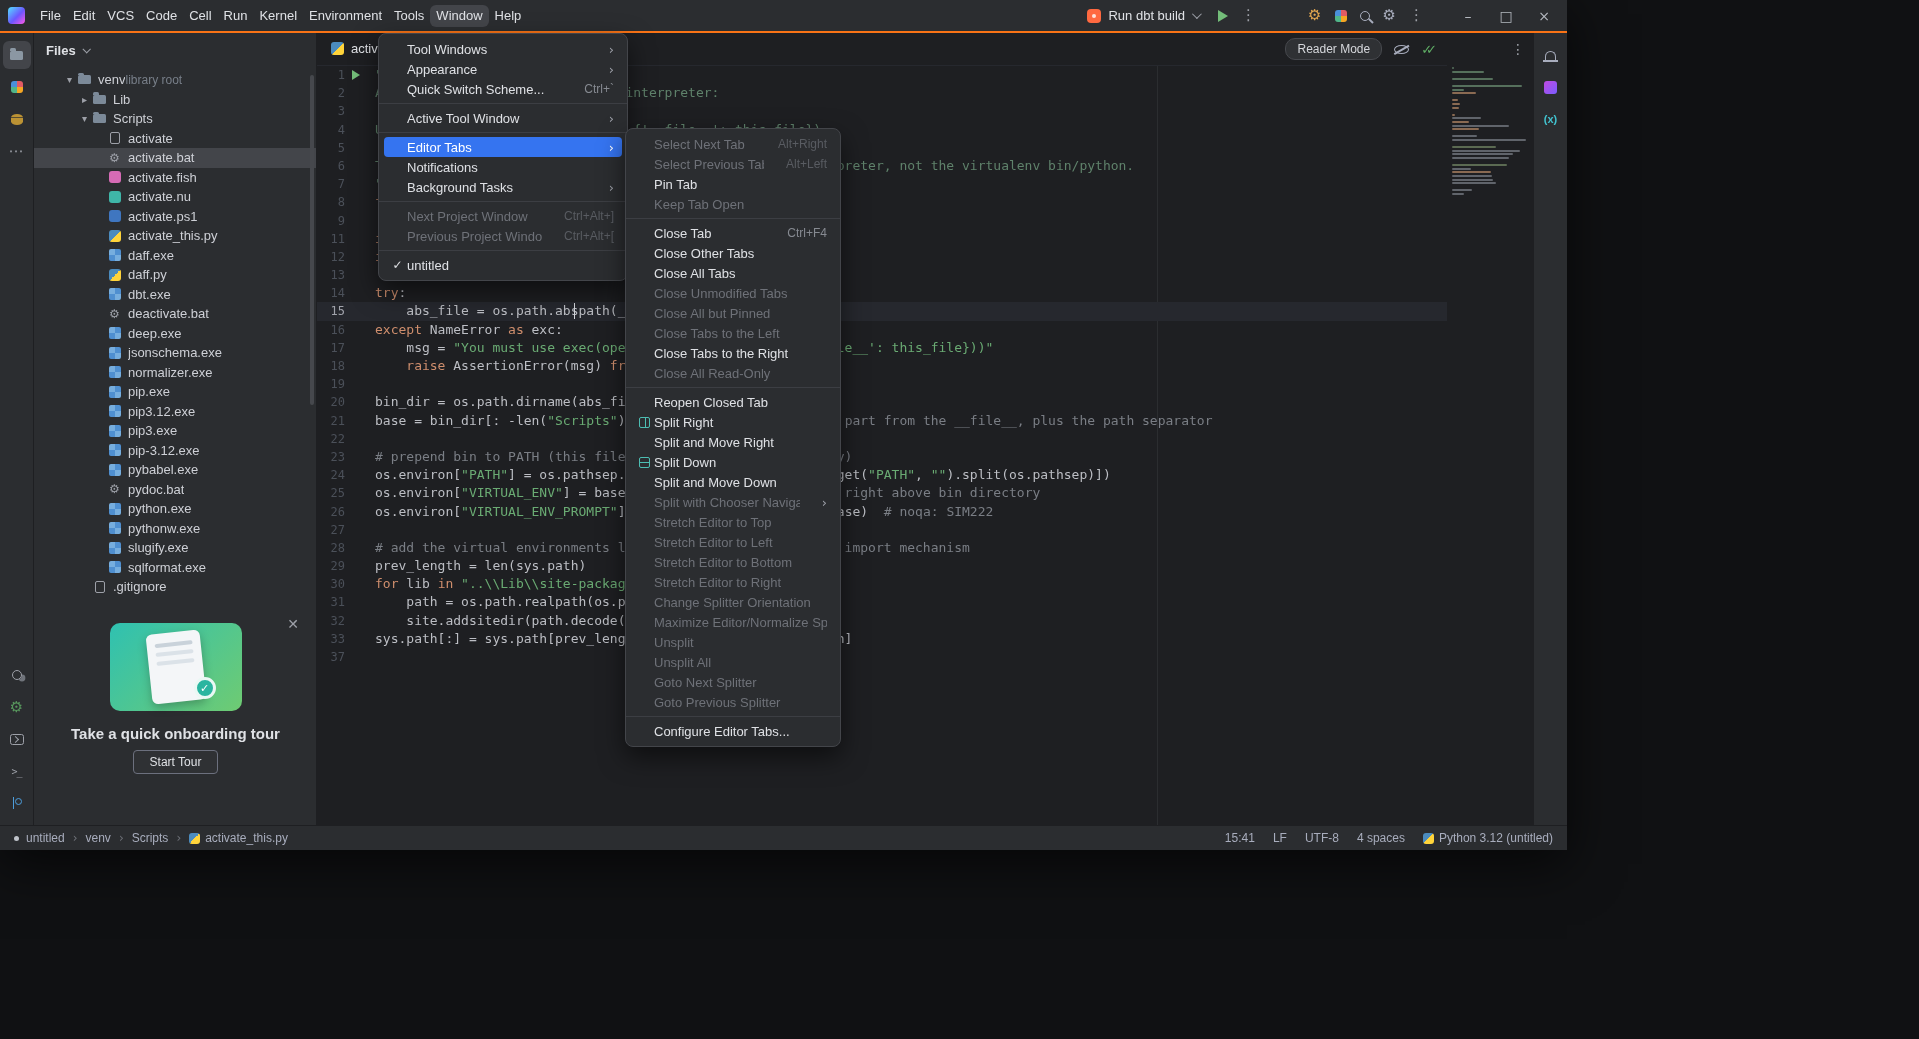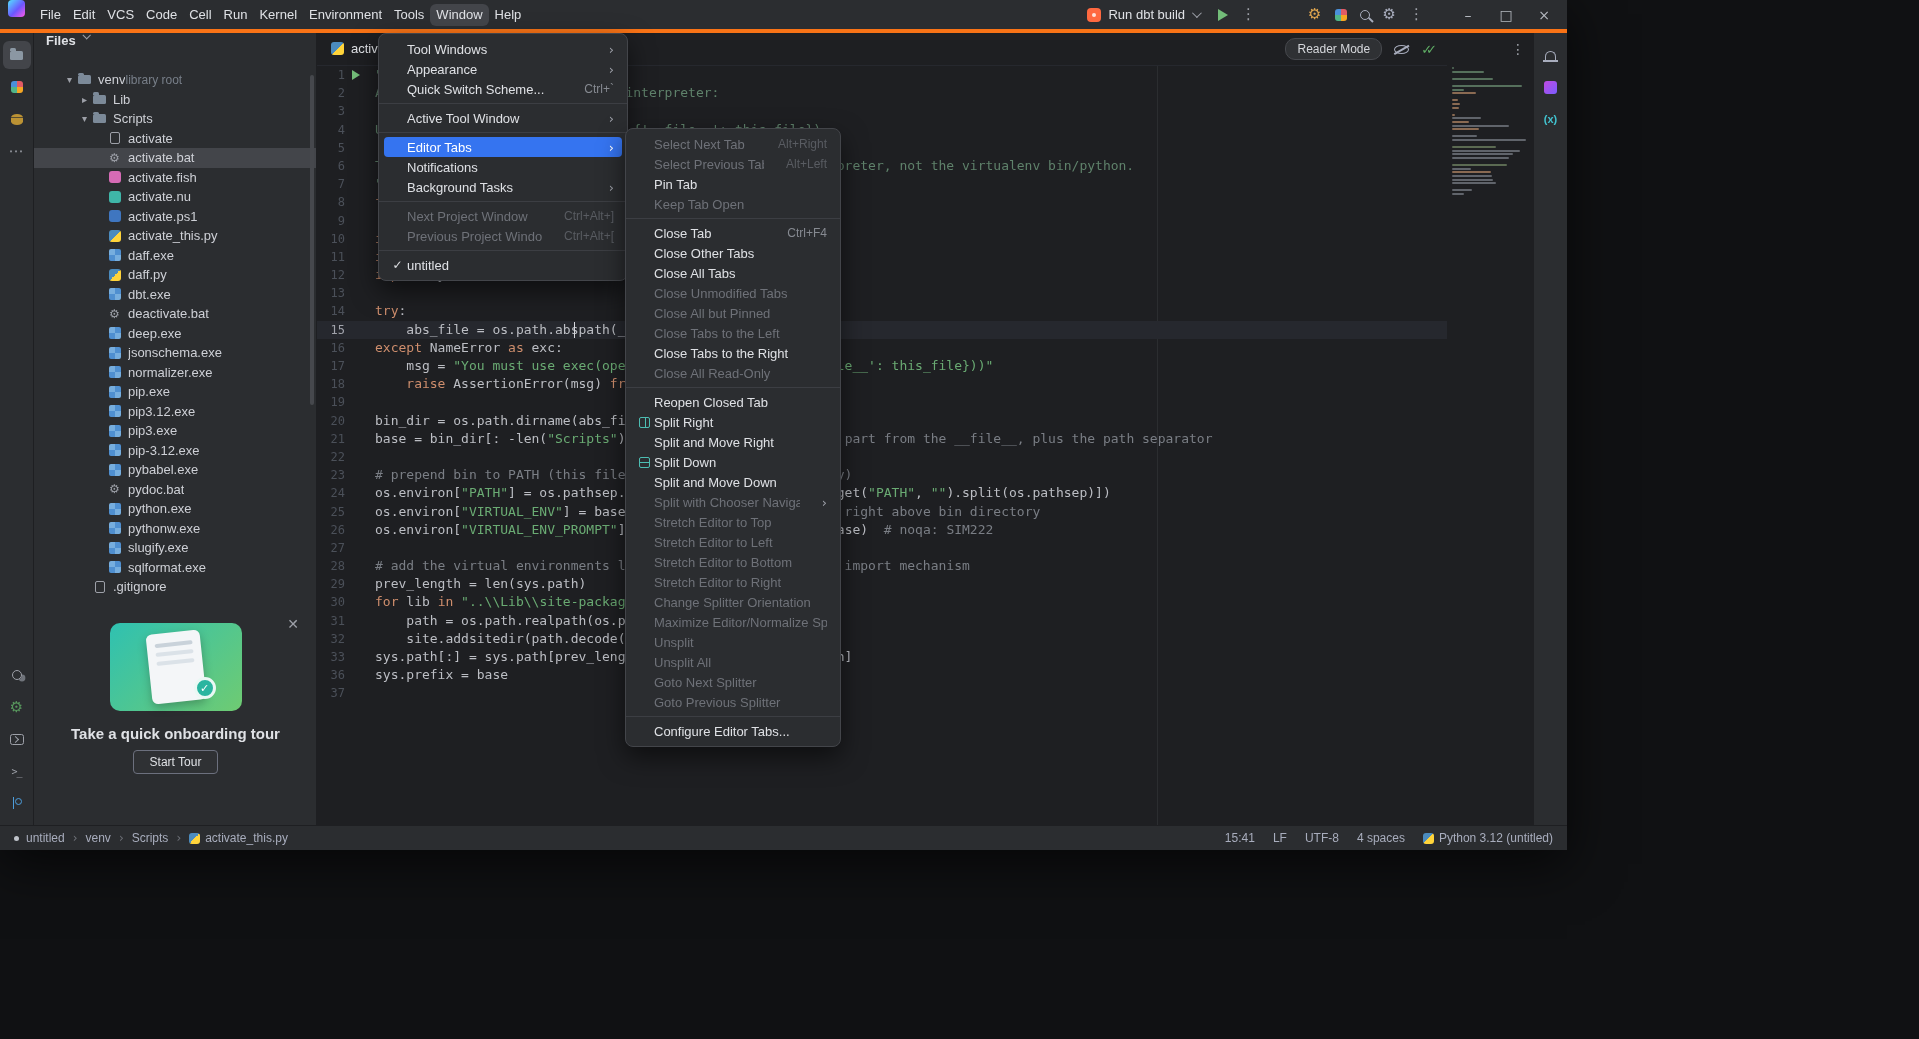--- a/index.html
+++ b/index.html
@@ -2,21 +2,21 @@
 <html><head>
 <meta charset="utf-8">
 <style>
   *{margin:0;padding:0;box-sizing:border-box}
   html,body{width:1919px;height:1039px;overflow:hidden}
   body{background:#101113;font-family:"Liberation Sans",sans-serif;color:#dfe1e5;position:relative}
 
   .app{position:absolute;left:0;top:0;width:1567px;height:850px;background:#1e1f22;box-shadow:0 14px 50px rgba(0,0,0,.65)}
 
   
-  .titlebar{position:absolute;left:0;top:0;right:0;height:33px;background:#2b2d30;border-bottom:4px solid #f97316;display:flex;padding:0 0 0 8px}
+  .titlebar{position:absolute;left:0;top:0;right:0;height:33px;background:#2b2d30;border-bottom:2px solid #f97316;display:flex;align-items:center;padding:0 0 0 8px}
   .logo{width:17px;height:17px;border-radius:4px;background:linear-gradient(135deg,#54e2ff,#6b57ff 55%,#ff59e6);margin-right:9px;flex:none}
   .menus{display:flex;align-items:center;height:100%}
   .mb-item{padding:3px 6px;font-size:13px;color:#dfe1e5;border-radius:6px;line-height:16px}
   .mb-item.active{background:#43454a}
   .tb-right{margin-left:auto;display:flex;align-items:center;gap:13px;padding-right:4px;height:100%}
   .run-widget{display:flex;align-items:center;gap:7px;padding:3px 6px;border-radius:6px}
   .dbt-ic{width:14px;height:14px;border-radius:4px;background:#ff6940;position:relative;flex:none}
   .dbt-ic::after{content:"";position:absolute;left:5px;top:5px;width:4px;height:4px;border-radius:50%;background:#ffe3da}
   .run-lbl{font-size:13px;color:#dfe1e5;white-space:nowrap}
   .chev{width:7px;height:7px;border-right:1.6px solid #9da0a8;border-bottom:1.6px solid #9da0a8;transform:rotate(45deg) translateY(-2px);flex:none}
@@ -50,21 +50,21 @@
   .branch-ic{width:12px;height:12px;position:relative}
   .branch-ic::before{content:"";position:absolute;left:2px;top:0;bottom:0;width:1.6px;background:#4d9ddb}
   .branch-ic::after{content:"";position:absolute;right:1px;top:1px;width:5px;height:5px;border:1.6px solid #4d9ddb;border-radius:50%}
   .bell-ic{width:11px;height:9px;border:1.6px solid #a8adbd;border-bottom:none;border-radius:6px 6px 0 0;position:relative}
   .bell-ic::after{content:"";position:absolute;left:-3px;bottom:-2px;width:15px;height:1.6px;background:#a8adbd}
   .sciview-ic{width:13px;height:13px;border-radius:3px;background:linear-gradient(135deg,#c04ae0,#7a5cff)}
   .vars-ic{color:#42c3d0;font-size:11px;font-weight:bold;white-space:nowrap}
 
   
   .files-panel{width:283px;background:#2b2d30;border-right:1px solid #1e1f22;position:relative;flex:none;overflow:hidden}
-  .fp-header{height:34px;display:flex;align-items:flex-start;gap:7px;padding:0 12px;font-size:13px;font-weight:bold;color:#dfe1e5}
+  .fp-header{height:34px;display:flex;align-items:center;gap:7px;padding:0 12px;font-size:13px;font-weight:bold;color:#dfe1e5}
   .fp-chev{width:6px;height:6px;border-right:1.5px solid #9da0a8;border-bottom:1.5px solid #9da0a8;transform:rotate(45deg) translateY(-1px)}
   .tree{position:absolute;top:37px;left:0;right:0}
   .tree-row{height:19.5px;display:flex;align-items:center;font-size:13px;color:#ced0d6;white-space:nowrap}
   .tree-row.selected{background:#43454a}
   .tw{width:15px;flex:none;color:#9da0a8;font-family:"DejaVu Sans",sans-serif;font-size:10px;text-align:center}
   .fi{width:15px;height:15px;flex:none;margin-right:6px;display:flex;align-items:center;justify-content:center}
   .tl{overflow:hidden;text-overflow:ellipsis}
   .ts{color:#787f89;font-size:12px;}
   .fi-folder{width:13px;height:9px;background:#7c8a99;border-radius:1.5px;position:relative}
   .fi-folder::before{content:"";position:absolute;top:-2.5px;left:0;width:6px;height:2.5px;background:#7c8a99;border-radius:1.5px 1.5px 0 0}
@@ -443,21 +443,20 @@
         <div class="margin-guide"></div>
       <div class="code-row"><span class="ln">1</span><span class="licon"><span class="run-arrow"></span></span><span class="ct"><span class="tk-doc">"""</span></span></div>
           <div class="code-row"><span class="ln">2</span><span class="licon"></span><span class="ct"><span class="tk-doc">Activate virtualenv for current interpreter:</span></span></div>
           <div class="code-row"><span class="ln">3</span><span class="licon"></span><span class="ct"><span class="tk-doc"></span></span></div>
           <div class="code-row"><span class="ln">4</span><span class="licon"></span><span class="ct"><span class="tk-doc">Use exec(open(this_file).read(), {'__file__': this_file})</span></span></div>
           <div class="code-row"><span class="ln">5</span><span class="licon"></span><span class="ct"><span class="tk-doc"></span></span></div>
           <div class="code-row"><span class="ln">6</span><span class="licon"></span><span class="ct"><span class="tk-doc">This can be used when you must use an existing Python interpreter, not the virtualenv bin/python.</span></span></div>
           <div class="code-row"><span class="ln">7</span><span class="licon"></span><span class="ct"><span class="tk-doc">"""</span>  <span class="tk-com"># noqa: D415</span></span></div>
           <div class="code-row"><span class="ln">8</span><span class="licon"></span><span class="ct"><span class="tk-kw">from</span> __future__ <span class="tk-kw">import</span> annotations</span></div>
           <div class="code-row"><span class="ln">9</span><span class="licon"></span><span class="ct"> </span></div>
-          <div class="code-row"><span class="ln">10</span><span class="licon"></span><span class="ct"><span class="tk-kw">import</span> os</span></div>
           <div class="code-row"><span class="ln">11</span><span class="licon"></span><span class="ct"><span class="tk-kw">import</span> site</span></div>
           <div class="code-row"><span class="ln">12</span><span class="licon"></span><span class="ct"><span class="tk-kw">import</span> sys</span></div>
           <div class="code-row"><span class="ln">13</span><span class="licon"></span><span class="ct"> </span></div>
           <div class="code-row"><span class="ln">14</span><span class="licon"></span><span class="ct"><span class="tk-kw">try</span>:</span></div>
           <div class="code-row current"><span class="ln">15</span><span class="licon"></span><span class="ct">    abs_file = os.path.abspath(__file__)<span class="caret" style="left: calc(25ch + 3px);"></span></span></div>
           <div class="code-row"><span class="ln">16</span><span class="licon"></span><span class="ct"><span class="tk-kw">except</span> NameError <span class="tk-kw">as</span> exc:</span></div>
           <div class="code-row"><span class="ln">17</span><span class="licon"></span><span class="ct">    msg = <span class="tk-str">"You must use exec(open(this_file).read(), {'__file__': this_file}))"</span></span></div>
           <div class="code-row"><span class="ln">18</span><span class="licon"></span><span class="ct">    <span class="tk-kw">raise</span> AssertionError(msg) <span class="tk-kw">from</span> exc</span></div>
           <div class="code-row"><span class="ln">19</span><span class="licon"></span><span class="ct"> </span></div>
           <div class="code-row"><span class="ln">20</span><span class="licon"></span><span class="ct">bin_dir = os.path.dirname(abs_file)</span></div>
@@ -467,21 +466,20 @@
           <div class="code-row"><span class="ln">24</span><span class="licon"></span><span class="ct">os.environ[<span class="tk-str">"PATH"</span>] = os.pathsep.join([bin_dir, *os.environ.get(<span class="tk-str">"PATH"</span>, <span class="tk-str">""</span>).split(os.pathsep)])</span></div>
           <div class="code-row"><span class="ln">25</span><span class="licon"></span><span class="ct">os.environ[<span class="tk-str">"VIRTUAL_ENV"</span>] = base  <span class="tk-com"># virtual env location is right above bin directory</span></span></div>
           <div class="code-row"><span class="ln">26</span><span class="licon"></span><span class="ct">os.environ[<span class="tk-str">"VIRTUAL_ENV_PROMPT"</span>] = <span class="tk-str">""</span> <span class="tk-kw">or</span> os.path.basename(base)  <span class="tk-com"># noqa: SIM222</span></span></div>
           <div class="code-row"><span class="ln">27</span><span class="licon"></span><span class="ct"> </span></div>
           <div class="code-row"><span class="ln">28</span><span class="licon"></span><span class="ct"><span class="tk-com"># add the virtual environments libraries to the host python import mechanism</span></span></div>
           <div class="code-row"><span class="ln">29</span><span class="licon"></span><span class="ct">prev_length = len(sys.path)</span></div>
           <div class="code-row"><span class="ln">30</span><span class="licon"></span><span class="ct"><span class="tk-kw">for</span> lib <span class="tk-kw">in</span> <span class="tk-str">"..\\Lib\\site-packages"</span>.split(os.pathsep):</span></div>
           <div class="code-row"><span class="ln">31</span><span class="licon"></span><span class="ct">    path = os.path.realpath(os.path.join(bin_dir, lib))</span></div>
           <div class="code-row"><span class="ln">32</span><span class="licon"></span><span class="ct">    site.addsitedir(path.decode(<span class="tk-str">"utf-8"</span>) <span class="tk-kw">if</span> <span class="tk-str">""</span> <span class="tk-kw">else</span> path)</span></div>
           <div class="code-row"><span class="ln">33</span><span class="licon"></span><span class="ct">sys.path[:] = sys.path[prev_length:] + sys.path[:prev_length]</span></div>
-          <div class="code-row"><span class="ln">36</span><span class="licon"></span><span class="ct">sys.prefix = base</span></div>
           <div class="code-row"><span class="ln">37</span><span class="licon"></span><span class="ct"> </span></div>
         </div>
     </div>
 
     <div class="minimap" id="minimap">
       <span class="mm-kebab">⋮</span>
     <div class="mm-bar" style="top: 34px; width: 2.16px; background: rgb(86, 112, 92);"></div>
         <div class="mm-bar" style="top: 37.6px; width: 31.68px; background: rgb(86, 112, 92);"></div>
         <div class="mm-bar" style="top: 44.8px; width: 41.04px; background: rgb(86, 112, 92);"></div>
         <div class="mm-bar" style="top: 52px; width: 69.84px; background: rgb(86, 112, 92);"></div>

